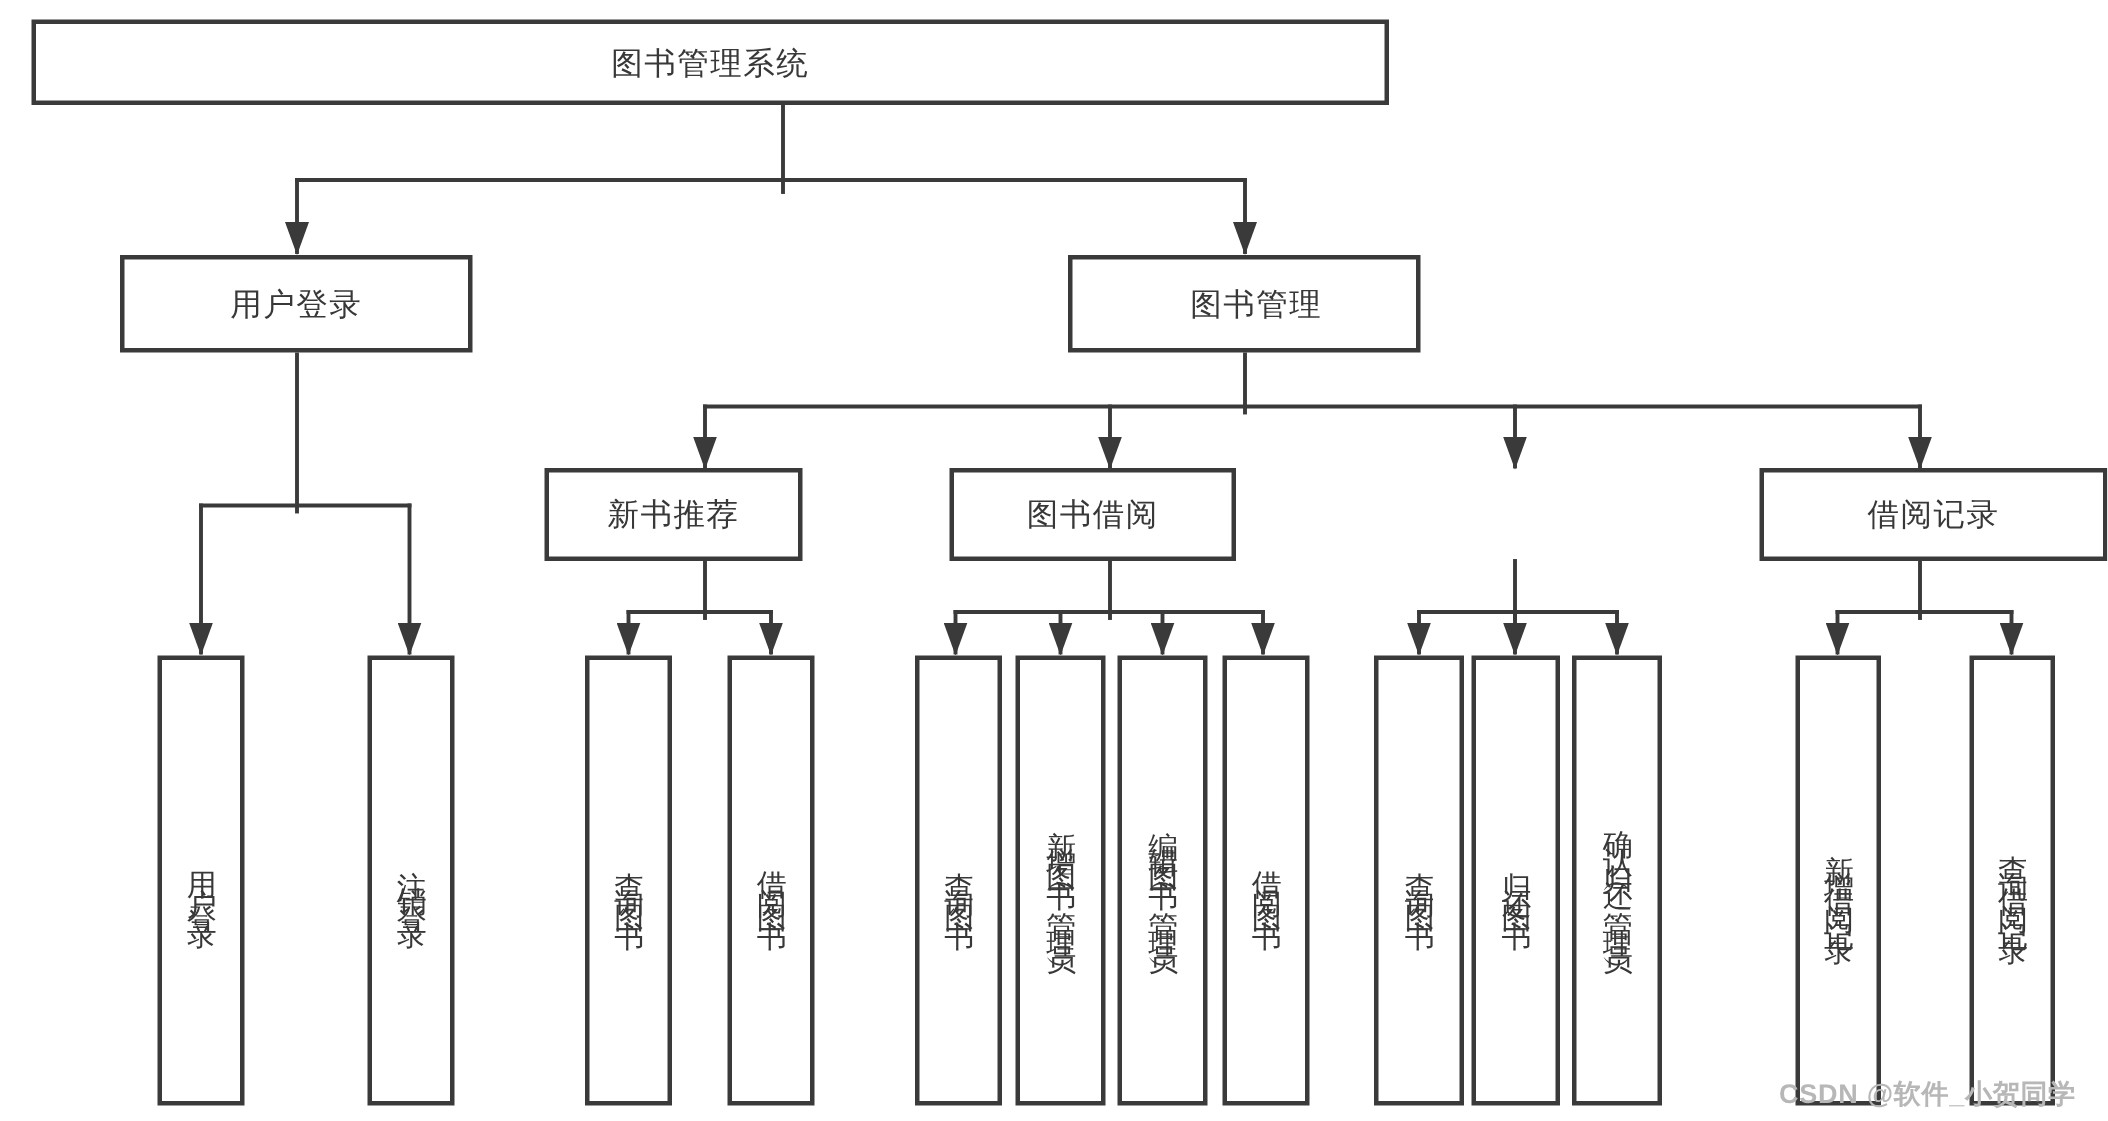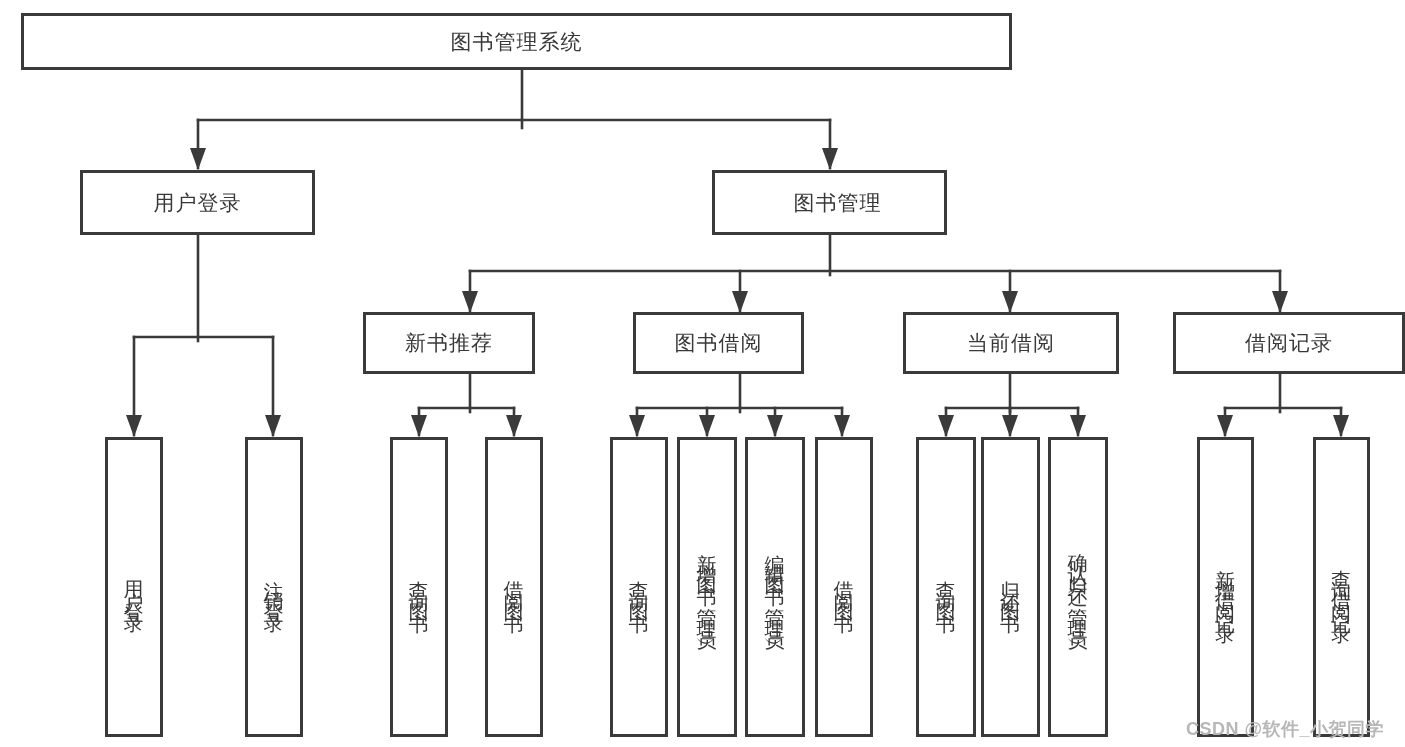--- a/index.html
+++ b/index.html
@@ -98,39 +98,36 @@
       <path d="M1010,408 L1010,435" marker-end="url(#arrow)"></path>
       <path d="M1078,408 L1078,435" marker-end="url(#arrow)"></path>
 
       <path d="M1280,374 L1280,412"></path>
       <path d="M1225,408 L1341,408"></path>
       <path d="M1225,408 L1225,435" marker-end="url(#arrow)"></path>
       <path d="M1341,408 L1341,435" marker-end="url(#arrow)"></path>
     </g>
   </svg>
 
-  <div class="box" style="left:21px; top:13px; width:991px; height:57px;">
+  <div class="box" style="left:21px; top:13px; width:905px; height:57px;">
     <span>图书管理系统</span>
   </div>
 
   <div class="box" style="left:80px; top:170px; width:235px; height:65px;">
     <span>用户登录</span>
   </div>
   <div class="box" style="left:712px; top:170px; width:235px; height:65px;padding-left:16px;">
     <span>图书管理</span>
   </div>
 
   <div class="box" style="left:363px; top:312px; width:172px; height:62px;">
     <span>新书推荐</span>
   </div>
-  <div class="box" style="left:633px; top:312px; width:171px; height:62px;">
+  <div class="box" style="left:633px; top:312px; width:191px; height:62px;">
     <span>图书借阅</span>
-  </div>
-  <div class="box" style="left:903px; top:312px; width:216px; height:62px;">
-    <span>当前借阅</span>
   </div>
   <div class="box" style="left:1173px; top:312px; width:232px; height:62px;text-align:center;">
     <span>借阅记录</span>
   </div>
 
   <div class="box vbox" style="left:105px; top:437px; width:58px; height:300px;">
     <span>用户登录</span>
   </div>
   <div class="box vbox" style="left:245px; top:437px; width:58px; height:300px;">
     <span>注销登录</span>

